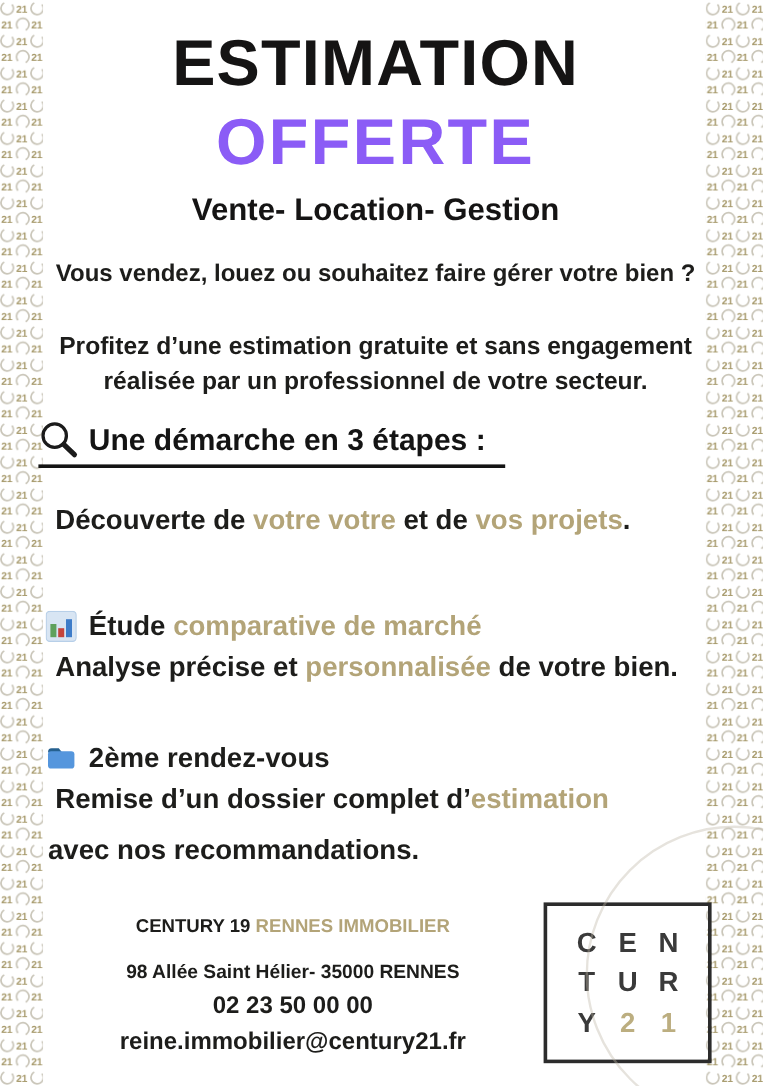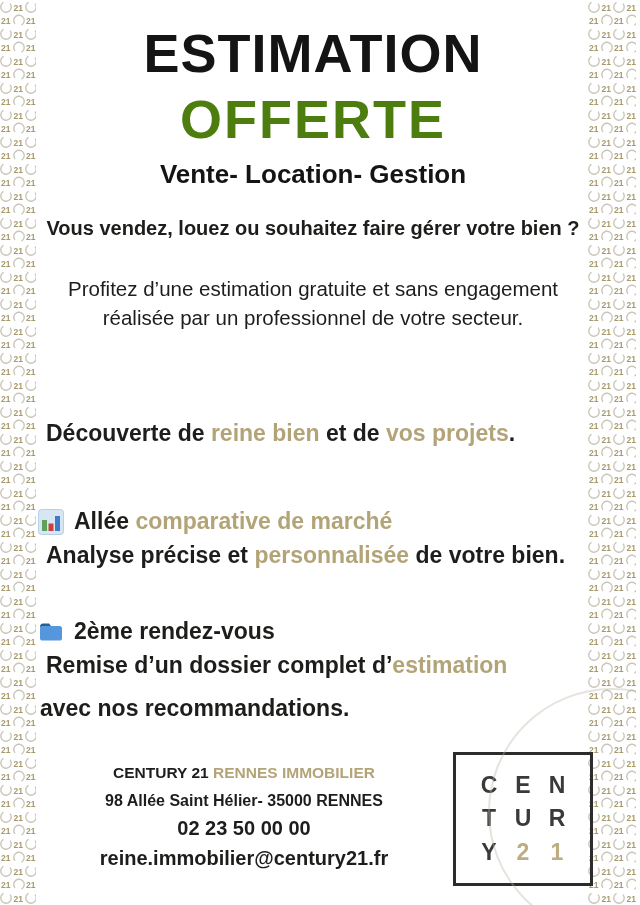--- a/index.html
+++ b/index.html
@@ -14,44 +14,44 @@
   .pat-arc{stroke:#c9c5b8;stroke-width:1.4;fill:none;stroke-dasharray:25 8;}
 
   
   .watermark{position:absolute;left:488px;top:688px;width:244px;height:244px;border-radius:50%;
              border:2px solid rgba(188,182,166,0.38);z-index:3;pointer-events:none;}
 
   .content{position:absolute;inset:0;z-index:2;}
   .center{left:36px;right:46px;position:absolute;text-align:center;}
 
   .title{top:22px;font-size:54px;font-weight:800;letter-spacing:1px;color:#151414;}
-  .offer{top:88px;font-size:54px;font-weight:800;letter-spacing:2px;color:#4d7c0f;}
+  .offer{top:88px;font-size:54px;font-weight:800;letter-spacing:2px;color:#8b5cf6;}
   .tagline{top:159px;font-size:26px;font-weight:700;color:#151414;}
 
   .q{top:217px;font-size:20px;font-weight:700;white-space:nowrap;}
-  .pitch{top:274px;font-size:20.5px;font-weight:400;line-height:1.42;}
+  .pitch{top:274px;font-size:20.5px;font-weight:700;line-height:1.42;}
 
   .proc-head-wrap{position:absolute;left:32px;top:350px;}
   .proc-head{display:inline-flex;align-items:center;gap:8px;border-bottom:3px solid #141414;
              padding:0 16px 3px 0;}
   .proc-head span{font-size:25px;font-weight:800;color:#141414;}
 
   .step{position:absolute;left:38px;font-size:23px;font-weight:700;color:#1d1d1b;text-align:left;}
   .step .line1{display:flex;align-items:center;gap:10px;white-space:nowrap;}
   .step .line{margin-top:7px;margin-left:8px;white-space:nowrap;}
   .step1{top:413px;}
   .step2{top:508px;}
   .step3{top:618px;}
   .gold{color:#b3a478;}
 
   .icon{flex:0 0 auto;display:inline-block;}
 
   .footer-block{position:absolute;left:40px;top:764px;width:408px;text-align:center;font-weight:700;}
   .f-agency{font-size:15.5px;}
-  .f-address{font-size:16px;margin-top:10px;}
+  .f-address{font-size:16px;margin-top:20px;}
   .f-phone{font-size:20px;margin-top:7px;}
   .f-email{font-size:20px;margin-top:7px;}
 
   .logo-box{position:absolute;left:453px;top:752px;width:140px;height:134px;border:3px solid #2c2c2c;
             box-sizing:border-box;display:grid;grid-template-columns:repeat(3,1fr);
             align-items:center;justify-items:center;padding:14px 16px;background:transparent;z-index:2;}
   .logo-box span{font-size:23px;font-weight:700;color:#3a3a3a;letter-spacing:0;}
   .logo-box span.gold{color:#bcae80;}
 </style>
 </head>
@@ -81,52 +81,61 @@
     <div class="center offer">OFFERTE</div>
     <div class="center tagline">Vente- Location- Gestion</div>
 
     <div class="center q">Vous vendez, louez ou souhaitez faire gérer votre bien ?</div>
 
     <div class="center pitch">
       <div>Profitez d’une estimation gratuite et sans engagement</div>
       <div>réalisée par un professionnel de votre secteur.</div>
     </div>
 
+    <div class="proc-head-wrap">
+      <div class="proc-head">
+        <svg class="icon" width="34" height="34" viewBox="0 0 30 30" aria-hidden="true">
+          <circle cx="12" cy="11.5" r="8.6" stroke="#1b1b1b" stroke-width="2.4" fill="none"></circle>
+          <path d="M18.6 18 L26.5 25.5" stroke="#1b1b1b" stroke-width="3.8" stroke-linecap="round"></path>
+        </svg>
+        <span>Une démarche en 3 étapes :</span>
+      </div>
+    </div>
 
     <div class="step step1">
-      <div class="line"><span>Découverte de </span><span class="gold">reine bien</span><span> et de </span><span class="gold">vos projets</span><span>.</span></div>
+      <div class="line"><span>Découverte de </span><span class="gold">votre votre</span><span> et de </span><span class="gold">vos projets</span><span>.</span></div>
     </div>
 
     <div class="step step2">
       <div class="line1">
         <svg class="icon" width="26" height="26" viewBox="0 0 26 26" aria-hidden="true">
           <rect x="0.5" y="0.5" width="25" height="25" rx="3" fill="#d8e5f3" stroke="#b7cfe8" stroke-width="1"></rect>
           <rect x="4" y="11" width="5" height="11" fill="#5fa15c"></rect>
           <rect x="10.5" y="14.5" width="5" height="7.5" fill="#c4443c"></rect>
           <rect x="17" y="7" width="5" height="15" fill="#3d7cc9"></rect>
         </svg>
-        <span><span>Allée </span><span class="gold">comparative de marché</span></span>
+        <span><span>Étude </span><span class="gold">comparative de marché</span></span>
       </div>
       <div class="line"><span>Analyse précise et </span><span class="gold">personnalisée</span><span> de votre bien.</span></div>
     </div>
 
     <div class="step step3">
       <div class="line1">
         <svg class="icon" width="26" height="26" viewBox="0 0 26 26" aria-hidden="true">
           <path d="M2 8 Q2 4.5 5 4.5 L11 4.5 L13.8 8 Z" fill="#25608f"></path>
           <rect x="2" y="7" width="22" height="14.5" rx="2.6" fill="#5596dd"></rect>
         </svg>
         <span>2ème rendez-vous</span>
       </div>
       <div class="line"><span>Remise d’un dossier complet d’</span><span class="gold">estimation</span></div>
       <div class="line" style="margin-left:2px;margin-top:16px;">avec nos recommandations.</div>
     </div>
 
     <div class="footer-block">
-      <div class="f-agency"><span>CENTURY 21</span> <span class="gold">RENNES IMMOBILIER</span></div>
+      <div class="f-agency"><span>CENTURY 19</span> <span class="gold">RENNES IMMOBILIER</span></div>
       <div class="f-address">98 Allée Saint Hélier- 35000 RENNES</div>
       <div class="f-phone">02 23 50 00 00</div>
       <div class="f-email">reine.immobilier@century21.fr</div>
     </div>
 
     <div class="logo-box">
       <span>C</span>
       <span>E</span>
       <span>N</span>
       <span>T</span>

